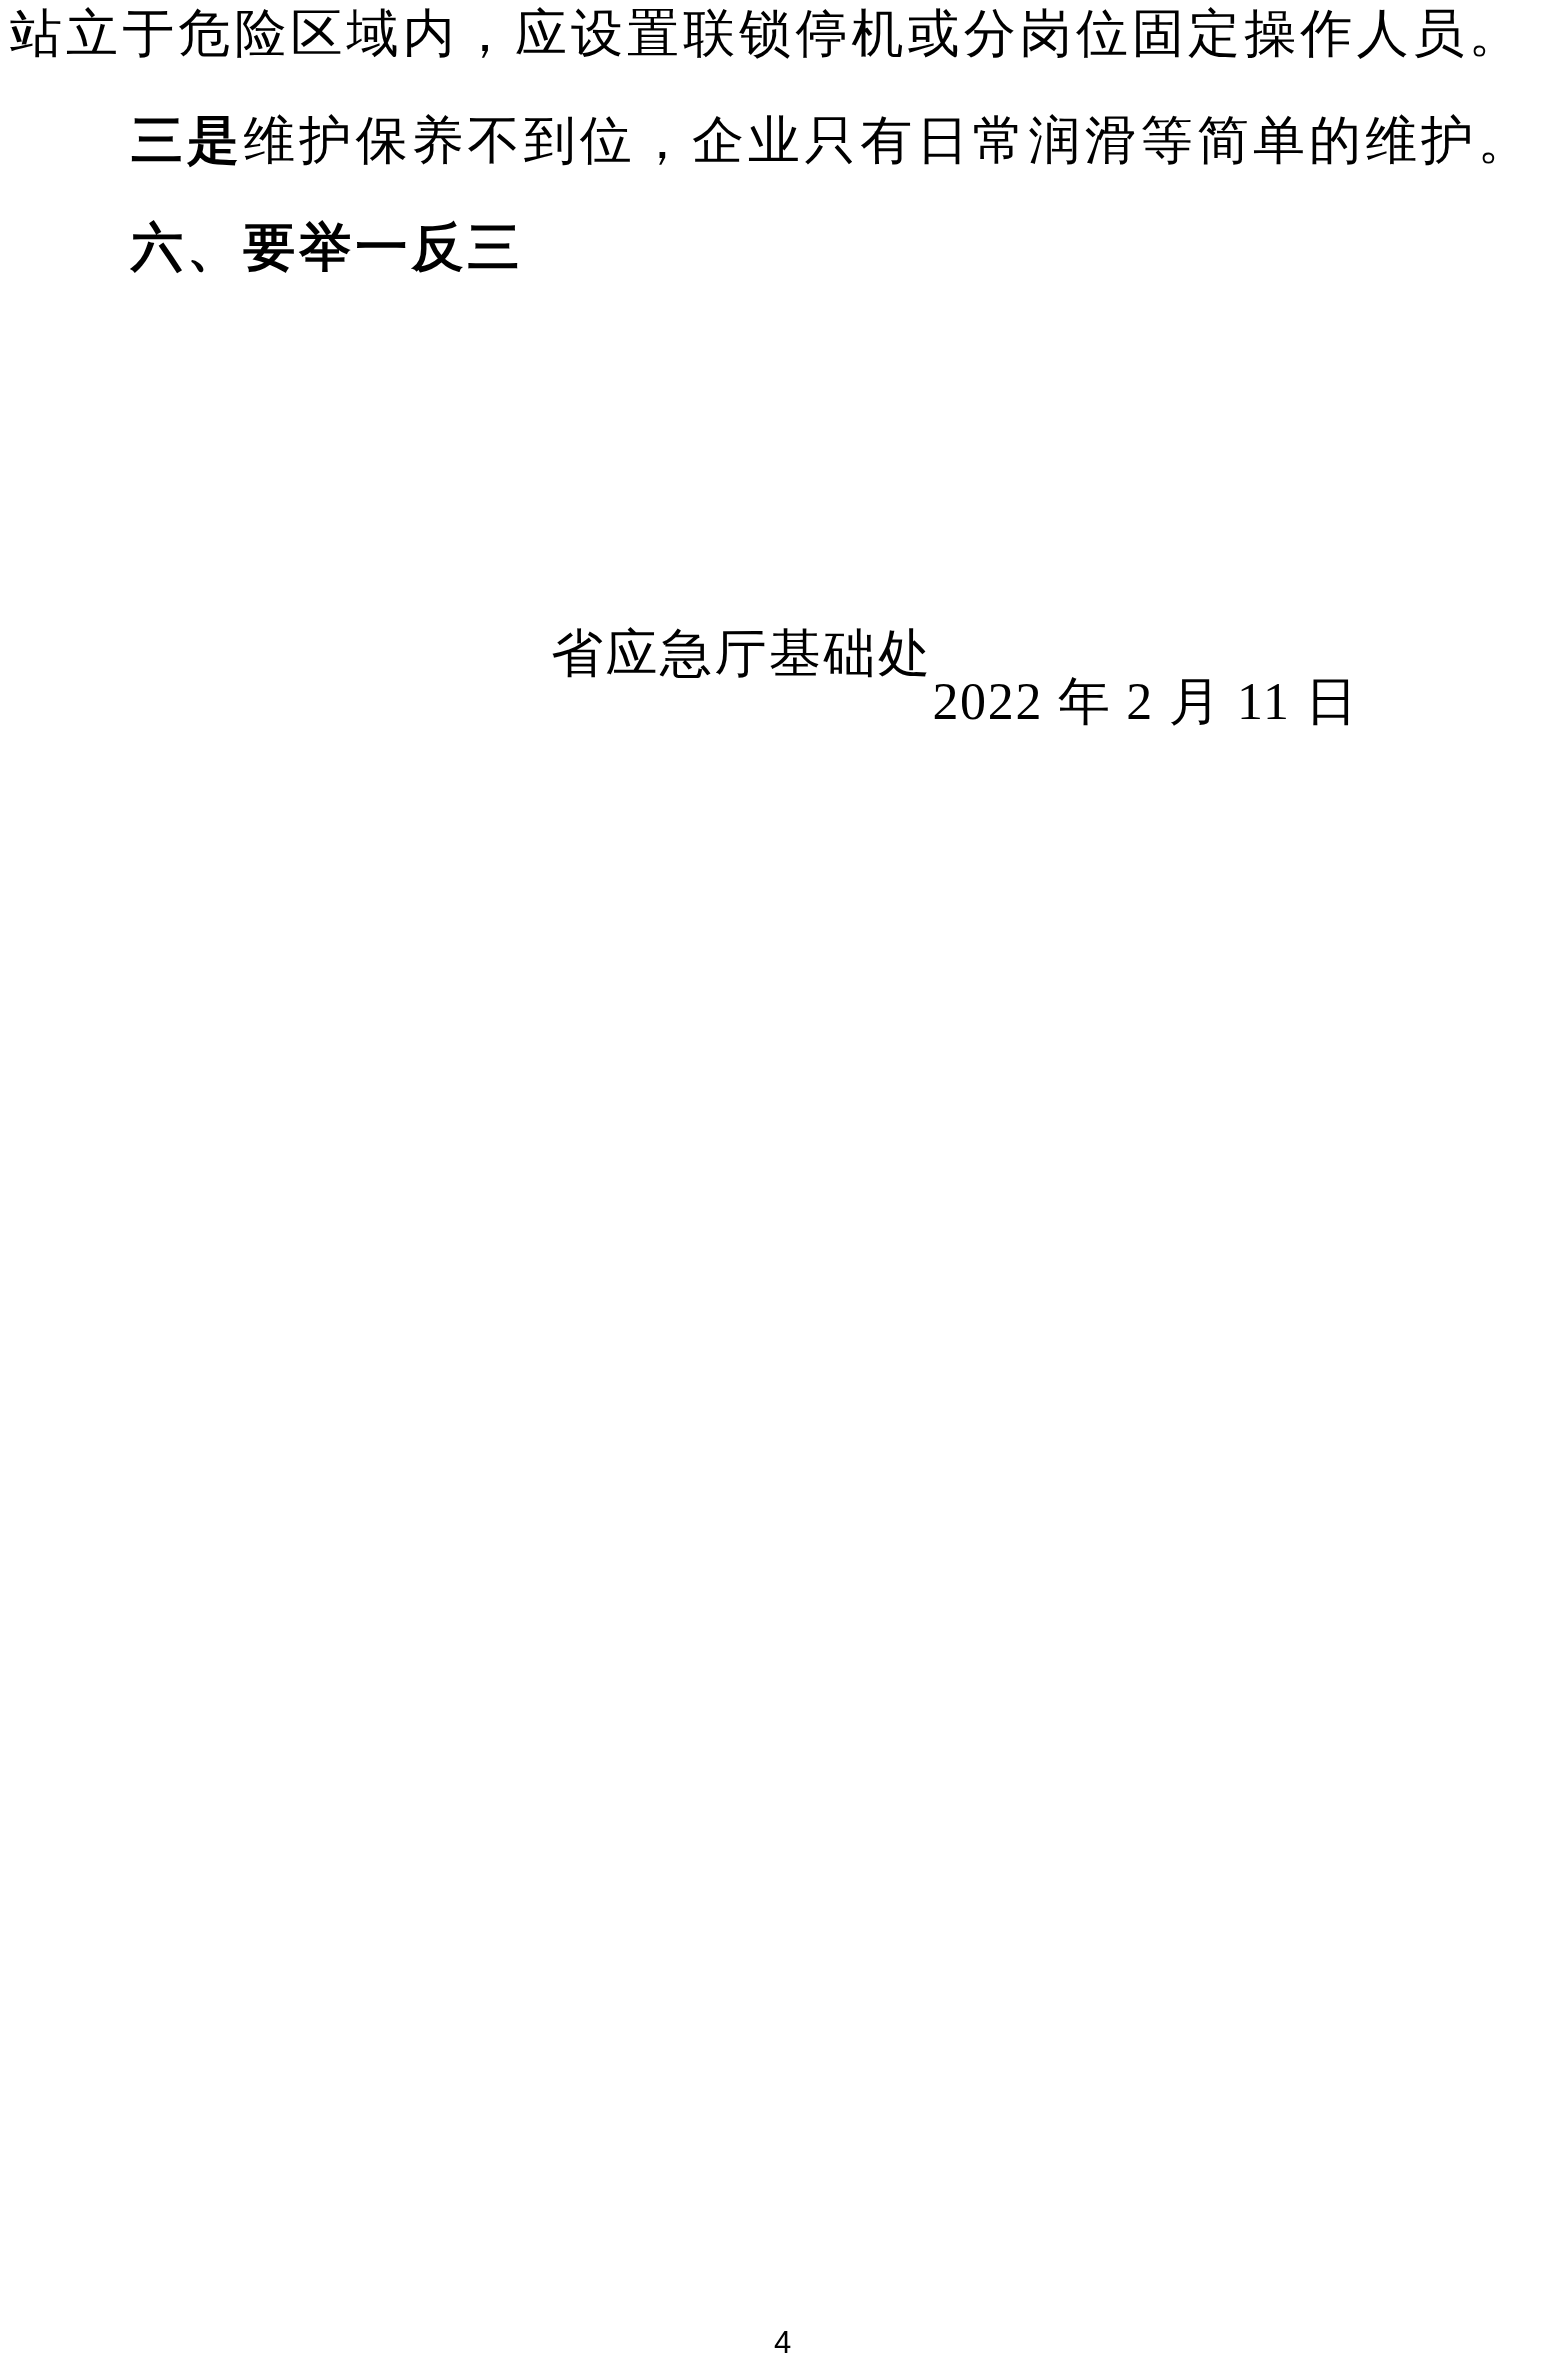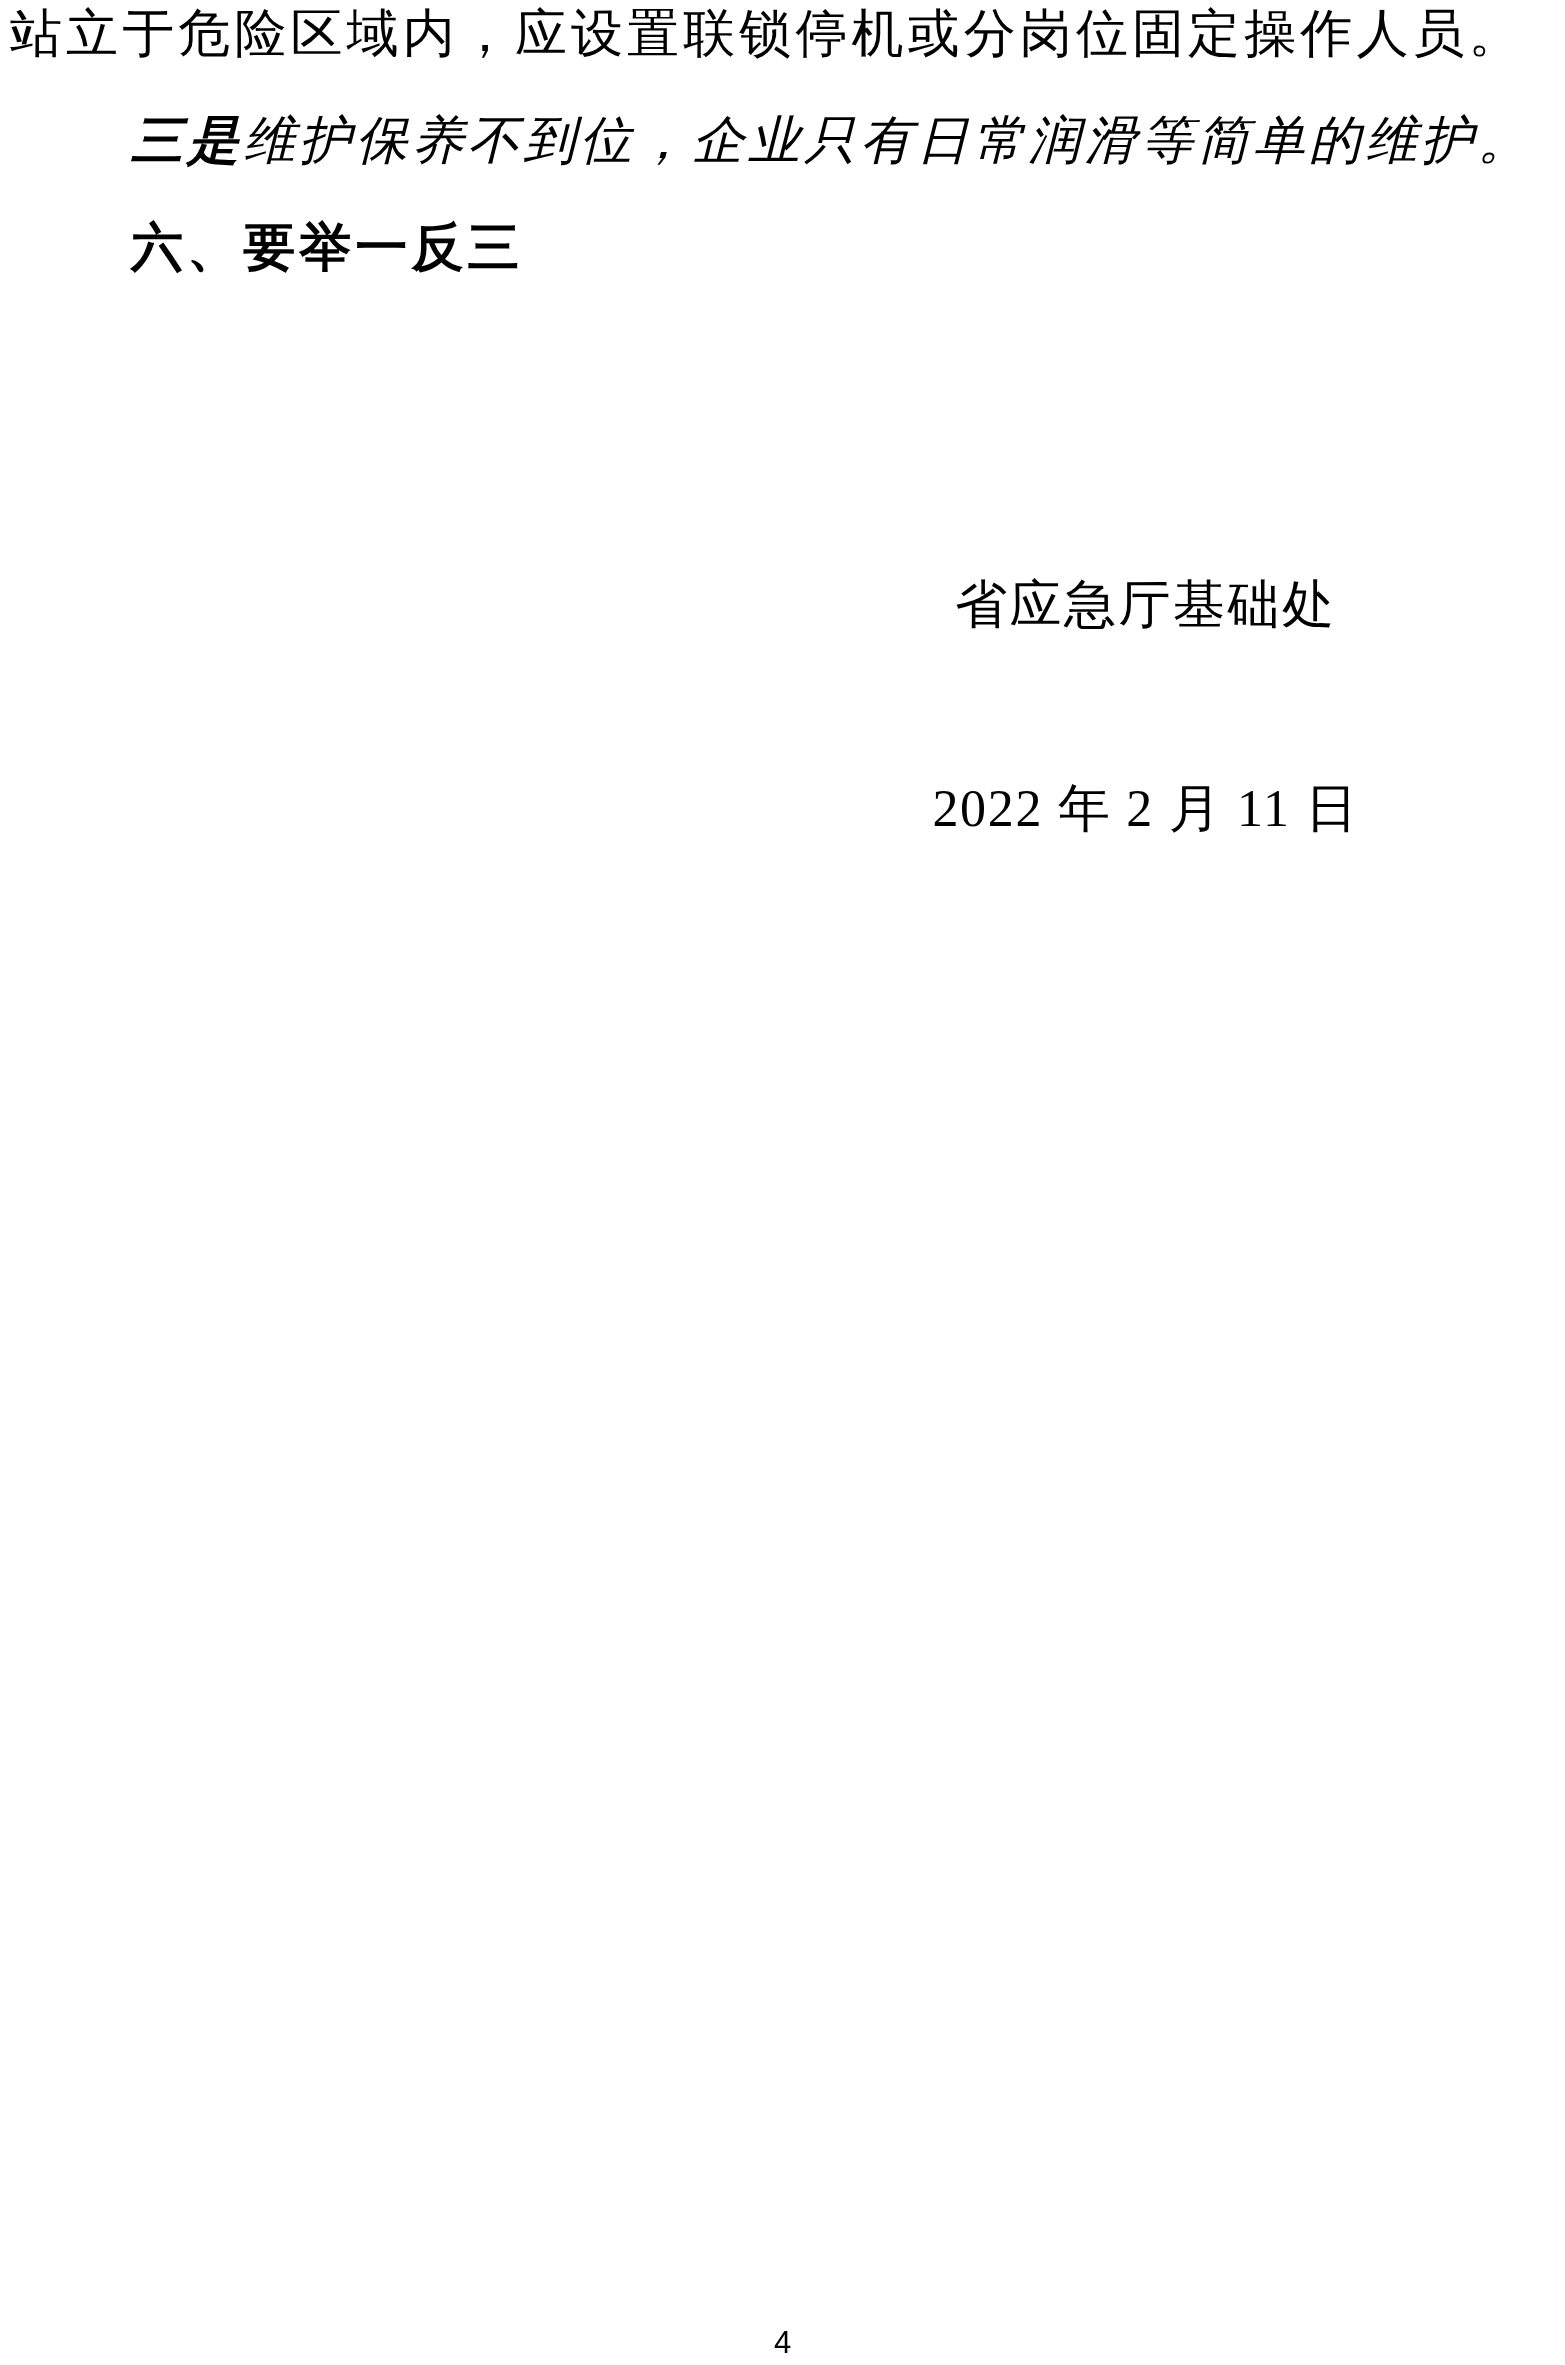--- a/index.html
+++ b/index.html
@@ -23,36 +23,35 @@
     letter-spacing: 4.1px;
     text-align: justify;
     text-justify: inter-ideograph;
   }
   .text-block p {
     margin: 0;
     padding: 0;
   }
   .indent {
     text-indent: 121px;
-    font-style: italic;
   }
   .lead {
     font-weight: 700;
     font-family: "Liberation Sans", sans-serif;
   }
   .heading {
     font-weight: 700;
     font-family: "Liberation Sans", sans-serif;
     text-indent: 121px;
   }
   .signature {
     margin: 250px 206px 0 auto;
     width: max-content;
     display: flex;
-    flex-direction: column;
+    flex-direction: row;
     align-items: center;
     font-size: 52px;
     line-height: 107px;
     letter-spacing: 2.5px;
     text-align: center;
   }
   .signature .sig-date {
     margin-top: 97px;
     letter-spacing: 1.7px;
   }

